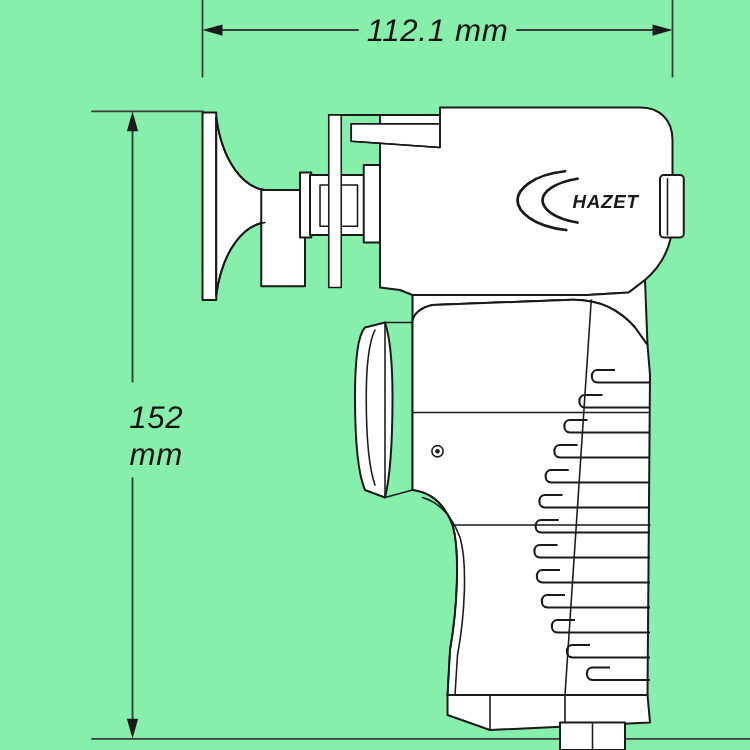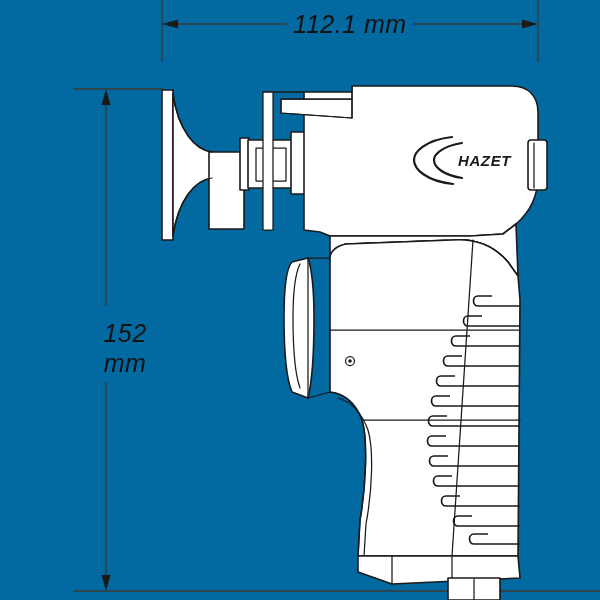--- a/index.html
+++ b/index.html
@@ -11,21 +11,21 @@
   body {
     width: 600px;
     height: 600px;
     font-family: "Liberation Sans", sans-serif;
     overflow: hidden;
   }
   #canvas {
     position: relative;
     width: 600px;
     height: 600px;
-    background: #0369a1;
+    background: #86efac;
   }
   #drawing {
     position: absolute;
     top: 0;
     left: 0;
     width: 600px;
     height: 600px;
   }
   .dim-text {
     font-family: "Liberation Sans", sans-serif;

